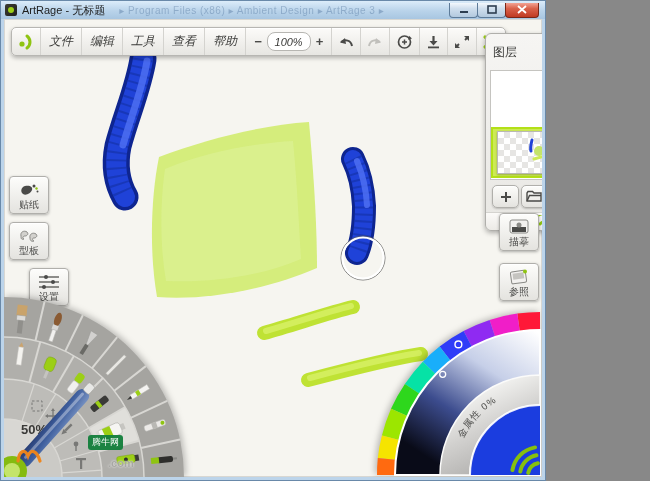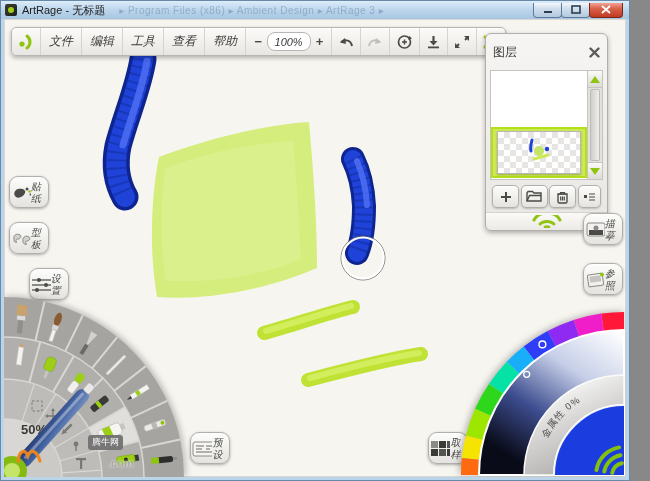--- a/index.html
+++ b/index.html
@@ -1,16 +1,16 @@
 <!DOCTYPE html>
 <html><head>
 <meta charset="utf-8">
 <style>
   html,body{margin:0;padding:0;background:#888;}
-  #stage{position:relative;width:630px;height:481px;overflow:hidden;
+  #stage{position:relative;width:546px;height:481px;overflow:hidden;
          font-family:"Liberation Sans","DejaVu Sans",sans-serif;
          background:#bcd4ea;border:1px solid #6989a9;box-sizing:border-box;}
   
   #titlebar{position:absolute;left:0;top:0;right:0;height:18px;
     background:linear-gradient(#dcecfa,#b9d3ea 55%,#a8c6e1);
     display:flex;align-items:center;font-size:11px;color:#1d1d1d;}
   #title-icon{width:12px;height:12px;margin:0 5px 0 4px;border-radius:2px;
     background:linear-gradient(135deg,#3c3c34,#20201c);position:relative;flex:none;}
   #title-icon:after{content:"";position:absolute;left:3px;top:3px;width:6px;height:6px;
     border-radius:50%;background:#9ccf16;}
@@ -30,23 +30,23 @@
     background:linear-gradient(#fcfbf9,#e7e6e2);border:1px solid #b7b6b2;border-radius:5px;
     box-shadow:0 2px 4px rgba(0,0,0,.28), inset 0 1px 0 #fff;font-style:italic;}
   .tb-cell{display:flex;align-items:center;justify-content:center;padding:0 8px;
     border-right:1px solid #d4d3cf;font-size:12px;color:#3a3a38;cursor:default;}
   .tb-cell:last-child{border-right:none;}
   .tb-cell.iconcell{padding:0 5px;}
   #zoom-field{width:42px;height:17px;background:#fff;border:1px solid #b7b6b2;border-radius:8px;
     font-size:11px;color:#3a3a38;display:flex;align-items:center;justify-content:center;margin:0 2px;}
   .zbtn{font-size:13px;font-weight:bold;color:#4a4a48;padding:0 3px;}
   
-  .art-btn{position:absolute;width:38px;border:1px solid #b0afab;border-radius:9px;
+  .art-btn{position:absolute;width:38px;border:1px solid #b0afab;border-radius:4px;
     background:linear-gradient(#fdfdfb,#e4e3df);box-shadow:0 1px 3px rgba(0,0,0,.3),inset 0 1px 0 #fff;
-    display:flex;align-items:center;padding:4px 0 2px;font-style:italic;}
+    display:flex;flex-direction:column;align-items:center;padding:4px 0 2px;}
   .art-btn .lbl{font-size:10px;color:#4a4a48;line-height:12px;}
   .art-btn svg{display:block;}
   
   #layers{position:absolute;left:481px;top:14px;width:121px;
     background:linear-gradient(#f6f5f3,#e8e7e3);border:1px solid #b0afab;border-radius:6px;
     box-shadow:0 2px 5px rgba(0,0,0,.3);}
   #lp-head{height:20px;display:flex;align-items:center;justify-content:space-between;
     padding:8px 7px;font-size:12px;color:#3a3a38;}
   #lp-list{position:relative;margin:0 4px;height:108px;background:#fff;border:1px solid #c5c4c0;}
   #lp-scroll{position:absolute;right:0;top:0;bottom:0;width:14px;background:#e2e1dd;border-left:1px solid #c5c4c0;}
@@ -73,21 +73,21 @@
   
   #tool-wheel{position:absolute;left:0;bottom:0;filter:drop-shadow(2px -1px 3px rgba(0,0,0,.25));}
   #color-picker{position:absolute;right:0;bottom:0;filter:drop-shadow(-2px -1px 3px rgba(0,0,0,.25));}
   
   #watermark{position:absolute;left:12px;bottom:6px;width:130px;height:36px;opacity:.96;}
   #wm-name{position:absolute;left:26px;top:8px;font-size:23px;font-weight:bold;font-style:italic;
     color:#f08519;letter-spacing:-1px;
     text-shadow:-1px 0 #fff,1px 0 #fff,0 -1px #fff,0 1px #fff;}
   #wm-com{position:absolute;left:92px;top:22px;font-size:11px;color:#a8a8a4;font-weight:bold;
     text-shadow:0 0 2px #fff;}
-  #wm-badge{position:absolute;left:72px;top:0;background:#737373;color:#fff;font-size:9px;
+  #wm-badge{position:absolute;left:72px;top:0;background:#15803d;color:#fff;font-size:9px;
     padding:1px 4px;border-radius:3px;white-space:nowrap;}
 </style>
 </head>
 <body>
 
 <div id="stage">
 
   <div id="titlebar">
     <span id="title-icon"></span>
     <span>ArtRage - 无标题</span>
@@ -303,27 +303,20 @@
       <svg width="24" height="18">
         <g transform="rotate(-8 12 9)">
             <rect x="4" y="3" width="15" height="12" rx="1.5" fill="#f2f1ef" stroke="#8a8a86"></rect>
             <rect x="6" y="5" width="11" height="6" fill="#c5c4c0"></rect>
           </g>
         <circle cx="18" cy="3.5" r="2" fill="#8fc412"></circle>
       </svg>
       <span class="lbl">参照</span>
     </div>
 
-    <div class="art-btn" style="left:186px;top:413px;">
-      <svg width="26" height="18">
-        <rect x="2" y="2" width="22" height="14" rx="2" fill="#f6f5f3" stroke="#8a8a86"></rect>
-        <path d="M5,6 H13 M5,9 H11 M15,6 H21 M15,9 H19 M5,12 H21" stroke="#6a6a66" stroke-width="1.2"></path>
-      </svg>
-      <span class="lbl">预设</span>
-    </div>
     <div class="art-btn" style="left:424px;top:413px;">
       <svg width="26" height="18">
         <rect x="2" y="1" width="7" height="7" fill="#8a8a86"></rect>
           <rect x="10" y="1" width="7" height="7" fill="#3a3a38"></rect>
           <rect x="18" y="1" width="7" height="7" fill="#55554f"></rect>
         <rect x="2" y="9" width="7" height="7" fill="#3a3a38"></rect>
           <rect x="10" y="9" width="7" height="7" fill="#55554f"></rect>
           <rect x="18" y="9" width="7" height="7" fill="#3a3a38"></rect>
       </svg>
       <span class="lbl">取样</span>

